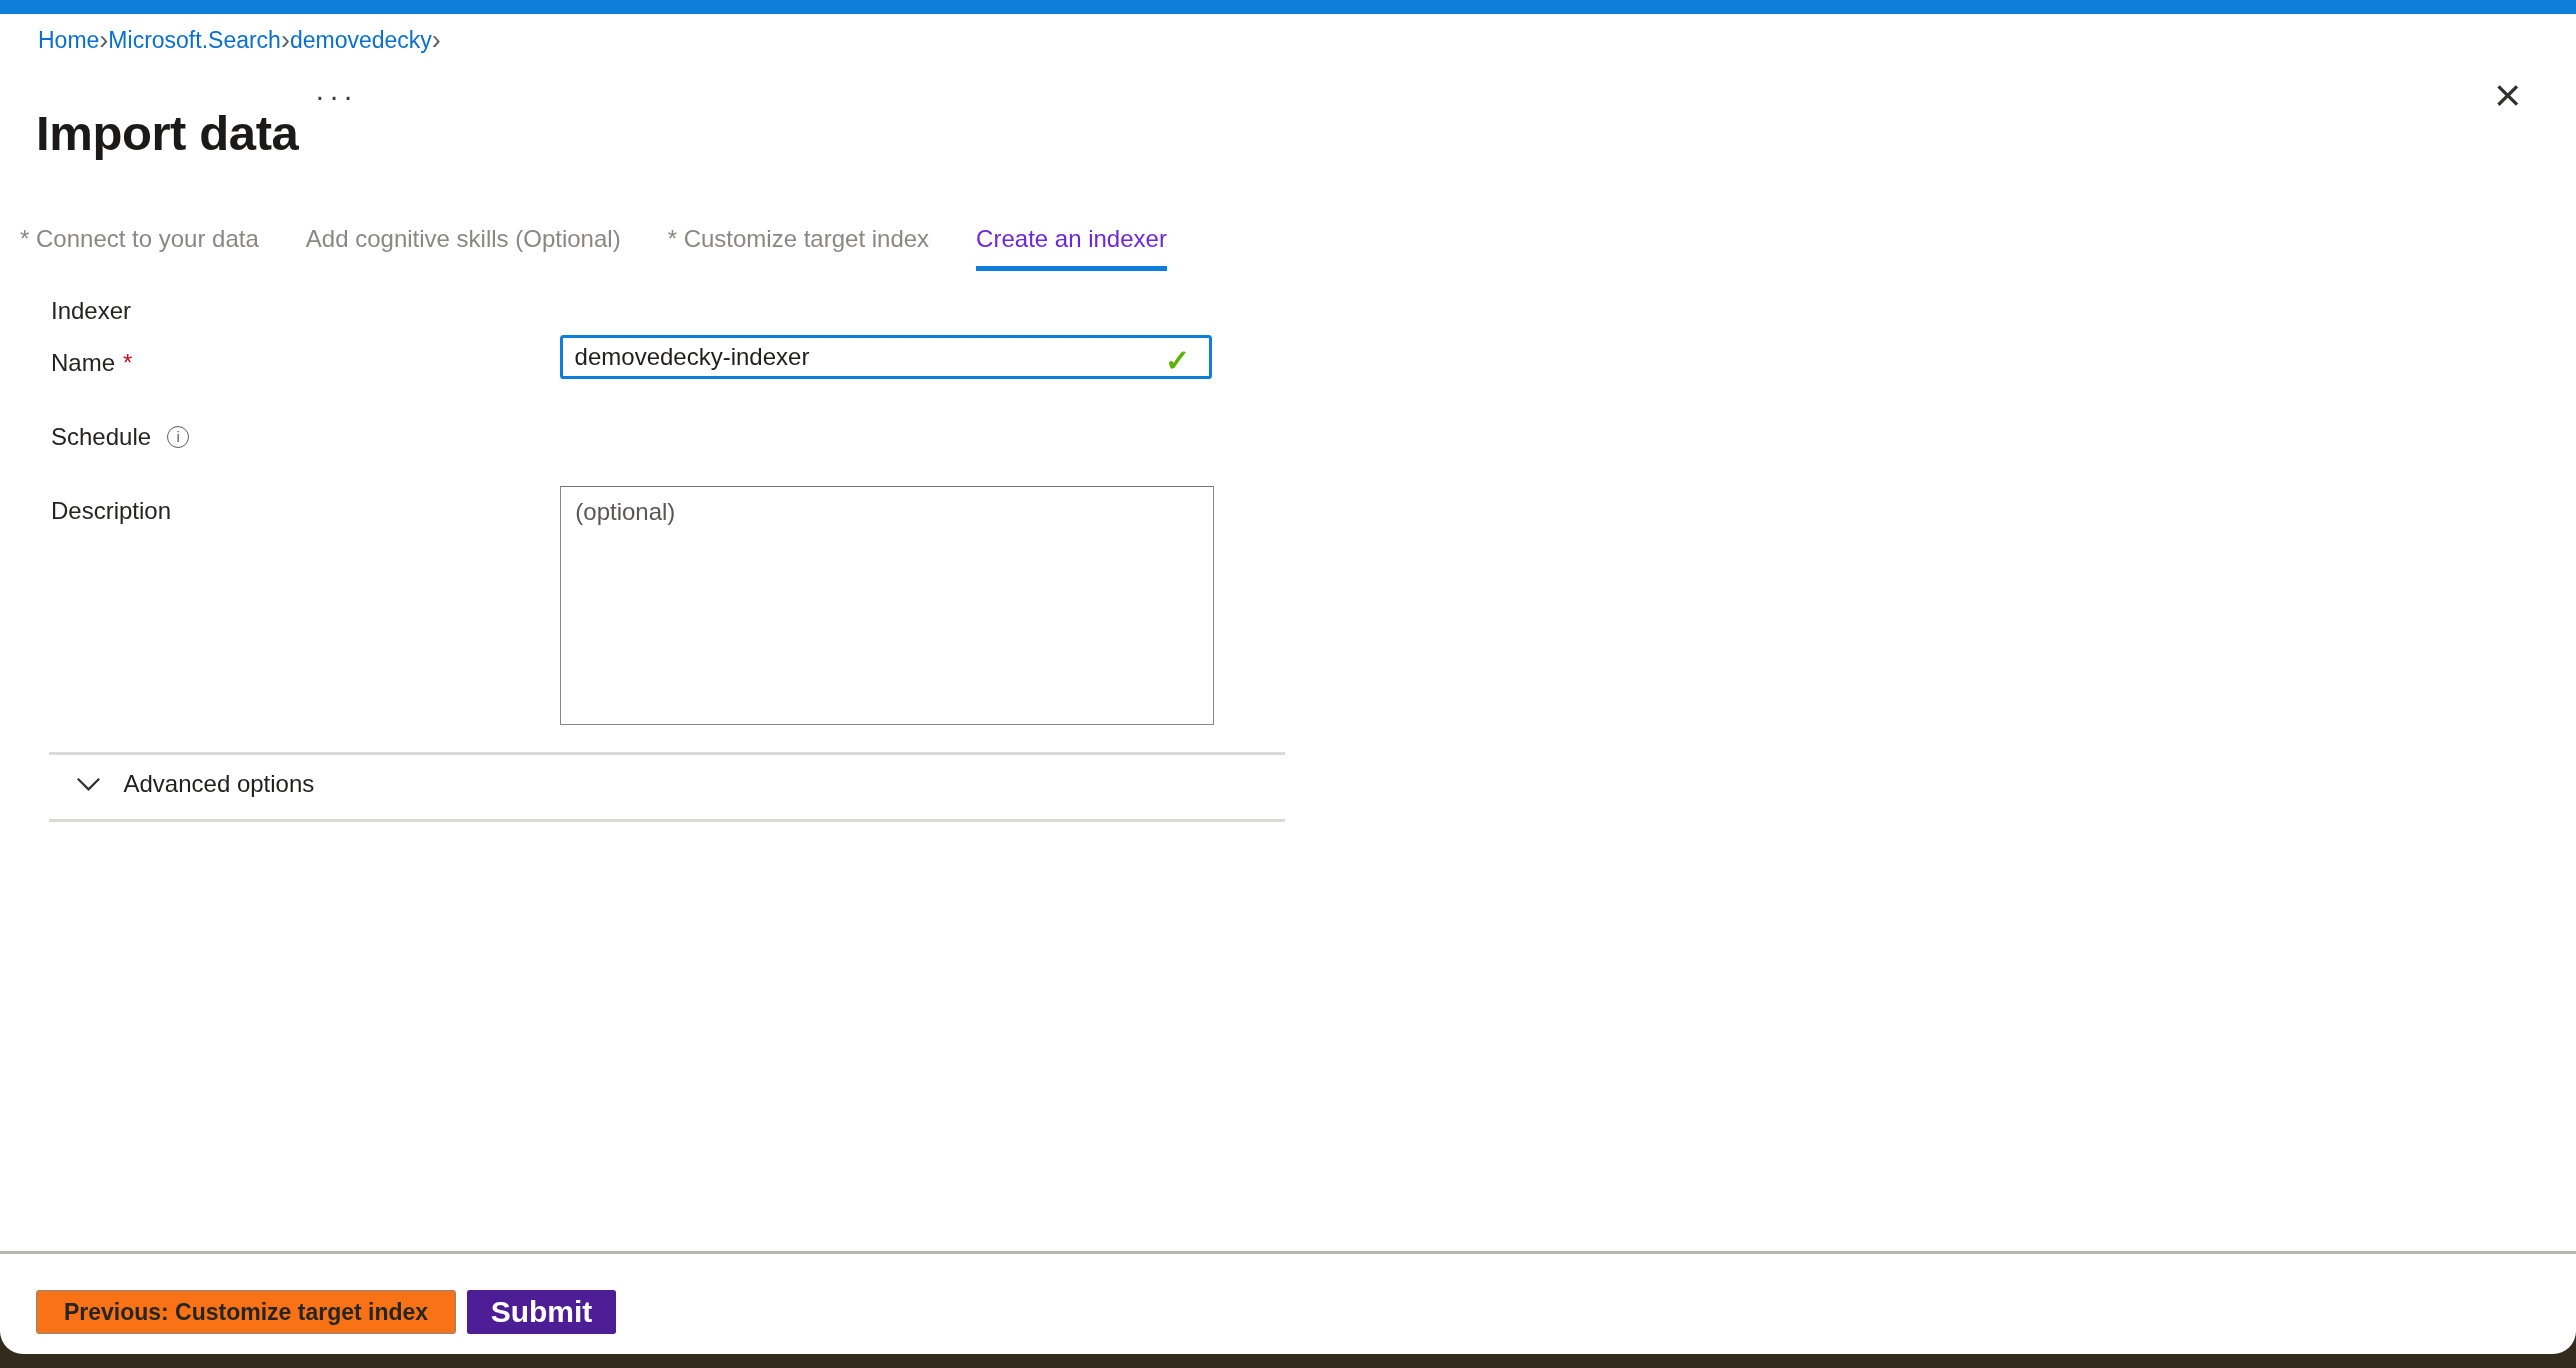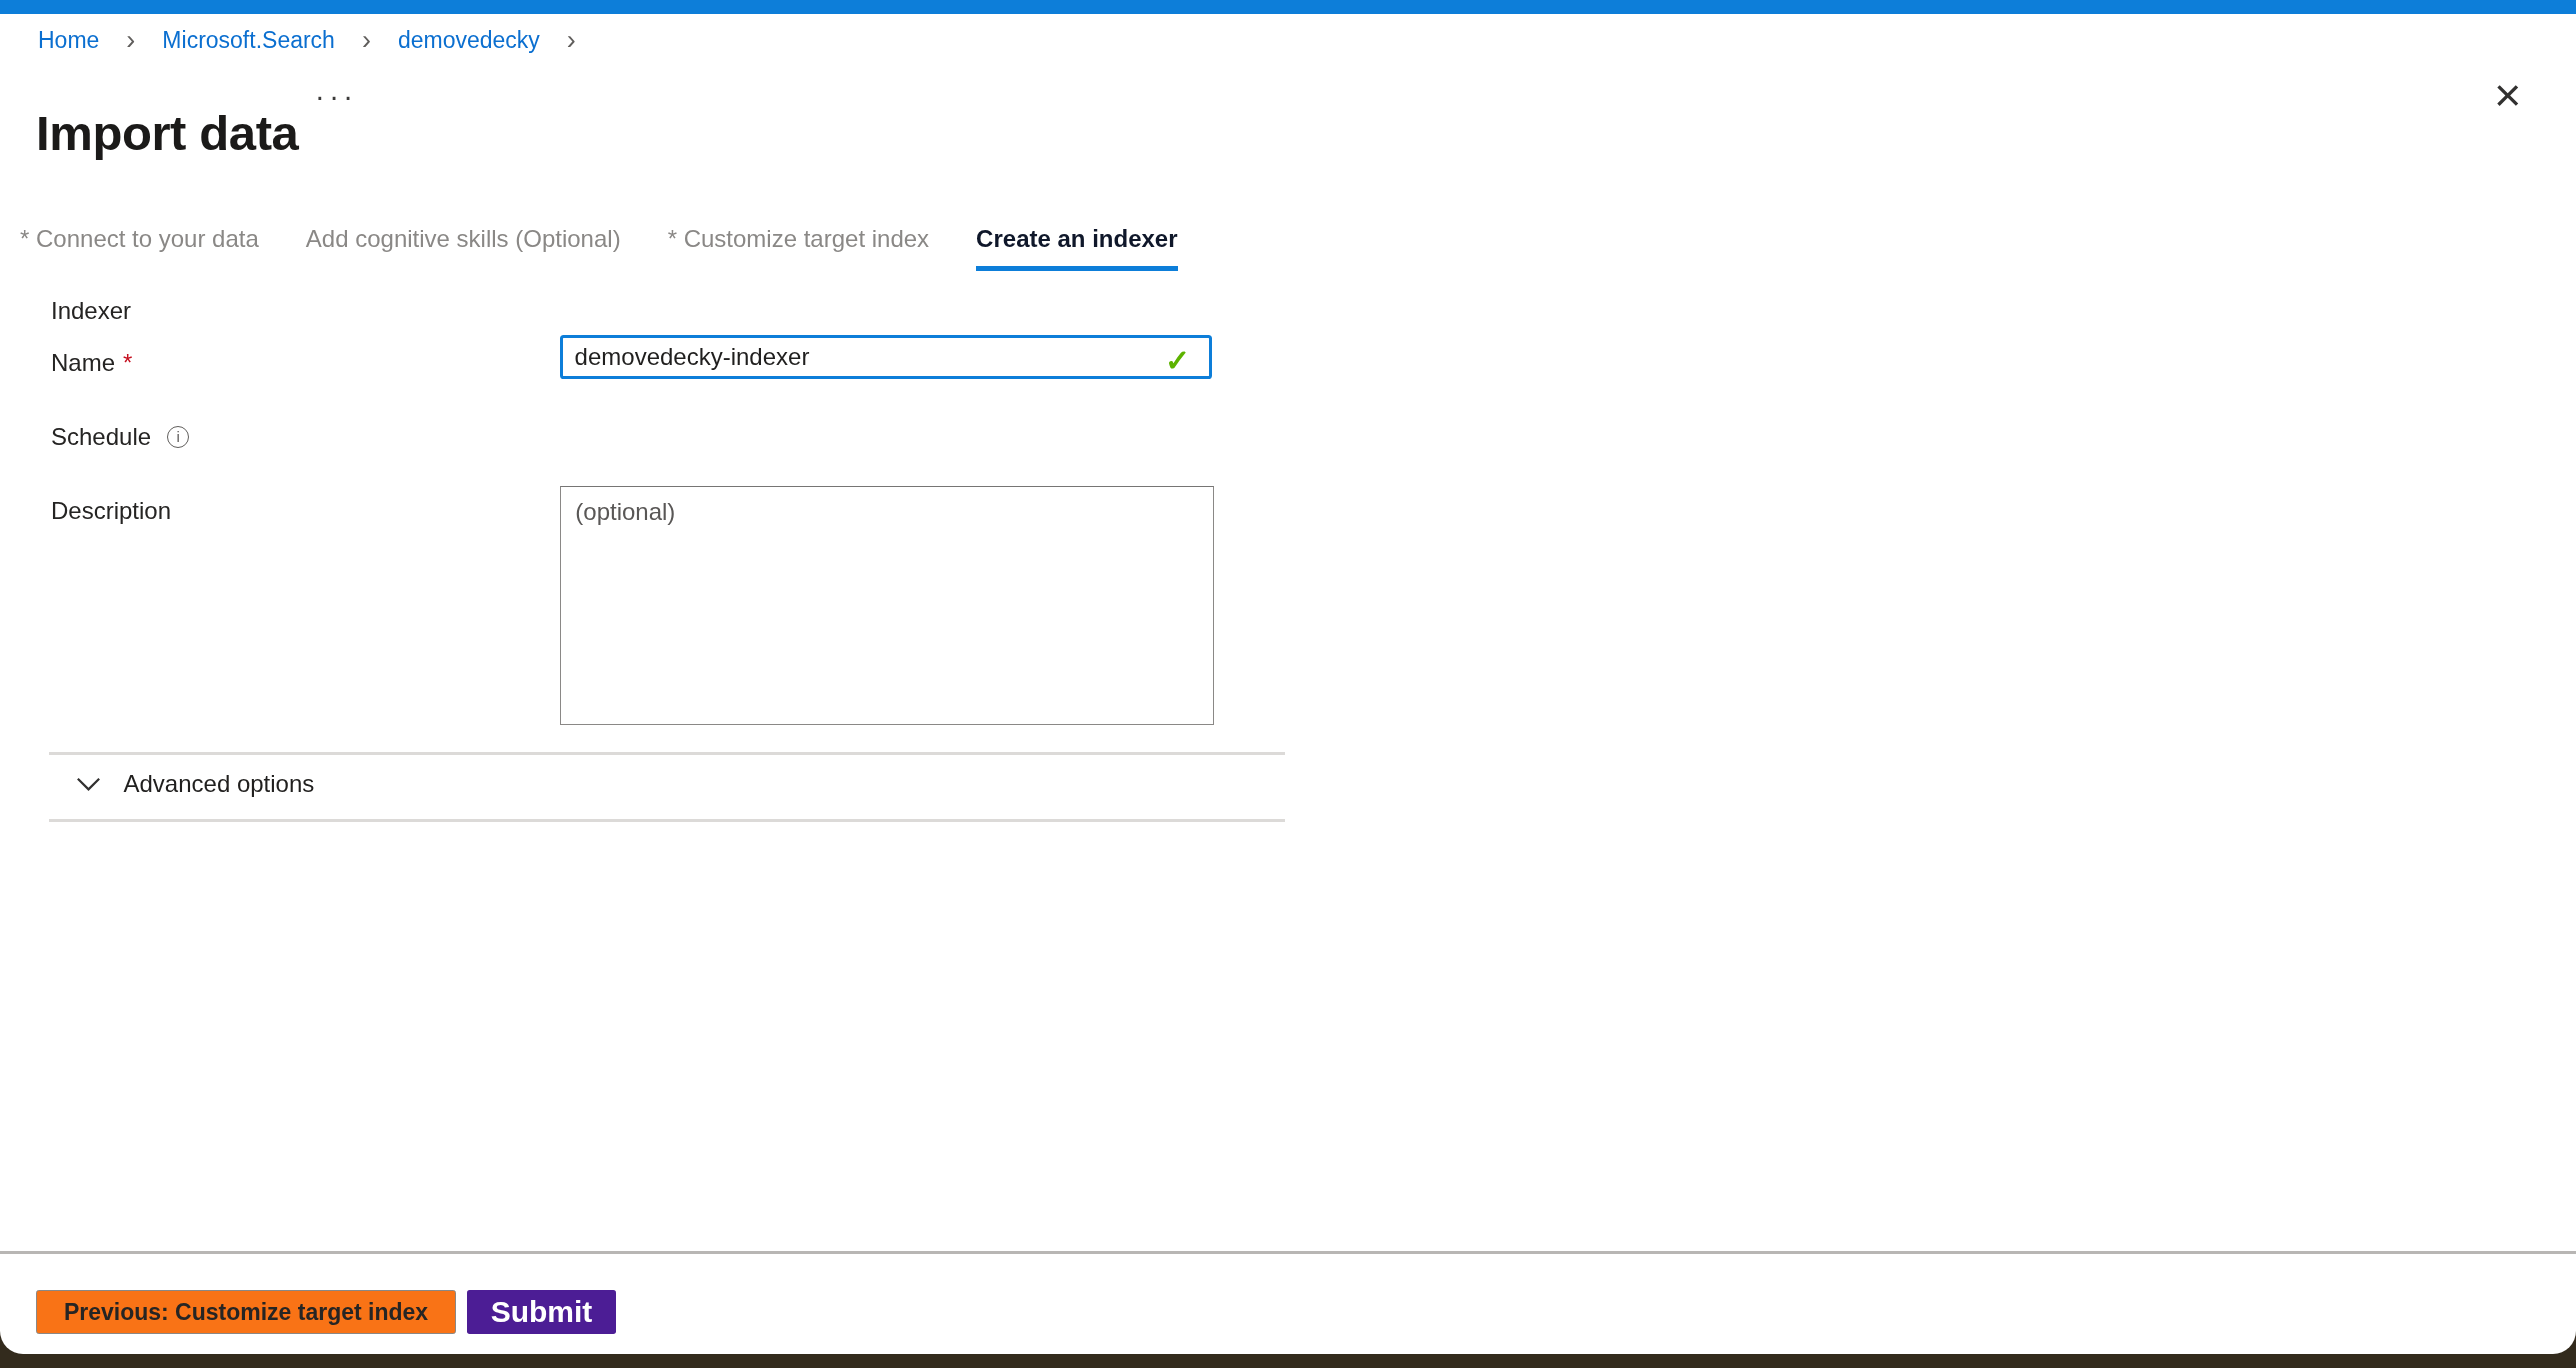--- a/index.html
+++ b/index.html
@@ -16,21 +16,21 @@
     border-radius: 0 0 23px 23px;
     overflow: hidden;
   }
   .topbar {
     position: absolute; top: 0; left: 0; right: 0;
     height: 14.3px; background: #0d7ed9;
   }
   
   .breadcrumb {
     position: absolute; left: 38px; top: 27px;
-    display: flex; align-items: center; gap: 27px;
+    display: flex; align-items: center; gap: 0;
     font-size: 23px; white-space: nowrap;
   }
   .breadcrumb a { color: #0b6fd0; text-decoration: none; cursor: pointer; }
   .breadcrumb .sep { color: #605e5c; font-size: 27px; line-height: 23px; }
   
   .page-title {
     position: absolute; left: 36px; top: 72px;
     font-size: 49px; font-weight: 700; color: #1b1a19;
     letter-spacing: -0.4px;
   }
@@ -47,21 +47,21 @@
     font-family: inherit;
   }
   
   .tabs {
     position: absolute; left: 20px; top: 225px;
     display: flex; gap: 47px;
     font-size: 24px; color: #8a8886;
   }
   .tab { padding-bottom: 12.5px; cursor: pointer; white-space: nowrap; }
   .tab.active {
-    color: #0f172a; font-weight: 700;
+    color: #6d28d9; font-weight: 400;
     border-bottom: 5.4px solid #0d7ed9;
   }
   
   .section-title {
     position: absolute; left: 51px; top: 297px;
     font-size: 24px; color: #252423;
   }
   .field-label { position: absolute; left: 51px; font-size: 24px; color: #252423; display: flex; align-items: center; }
   .label-name { top: 349px; }
   .label-schedule { top: 423px; }

